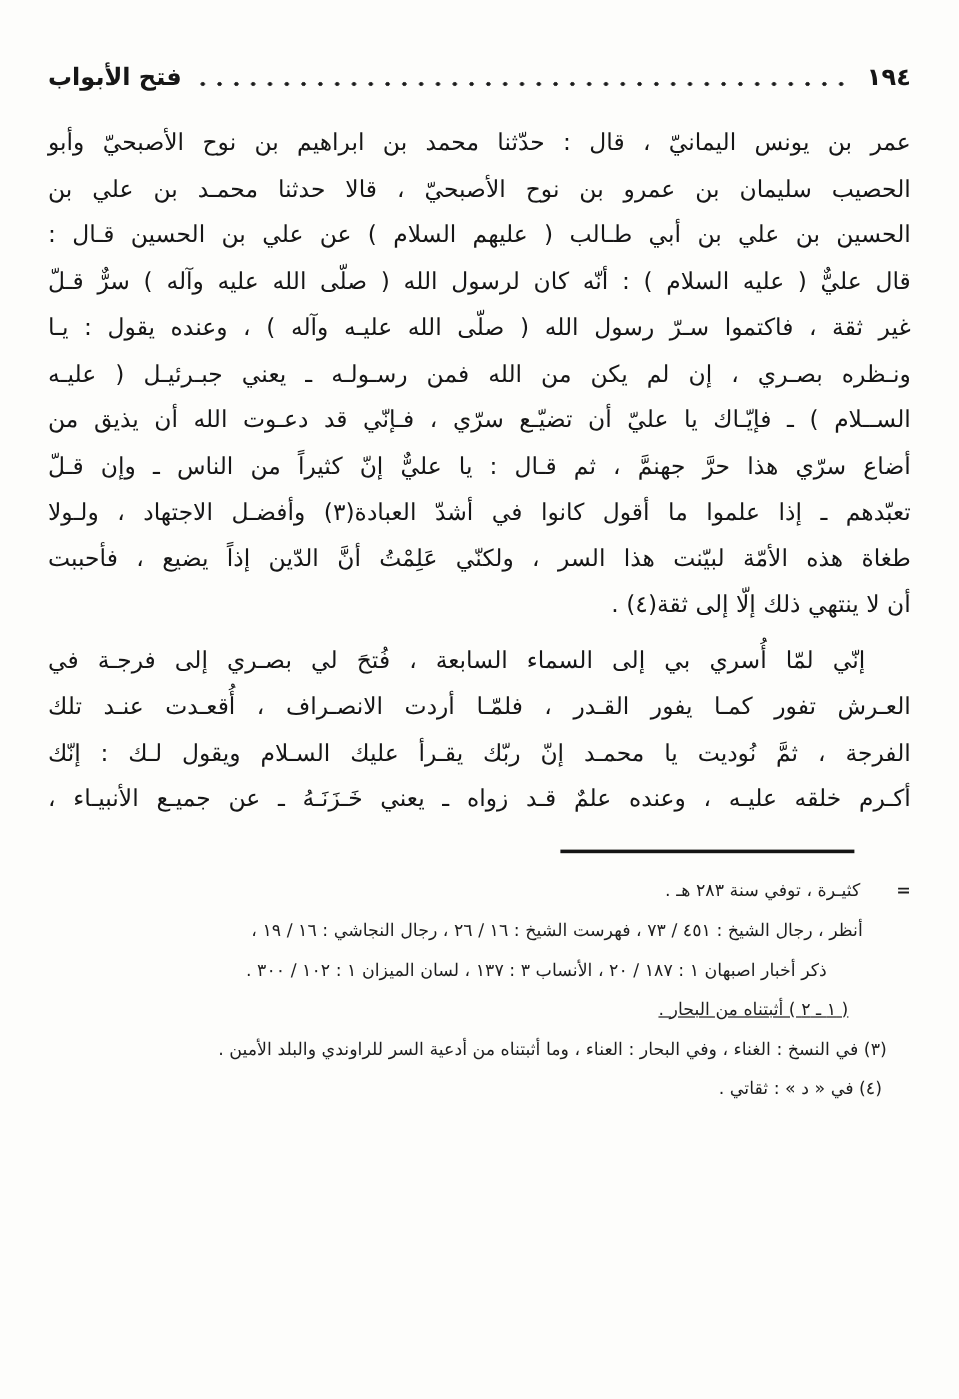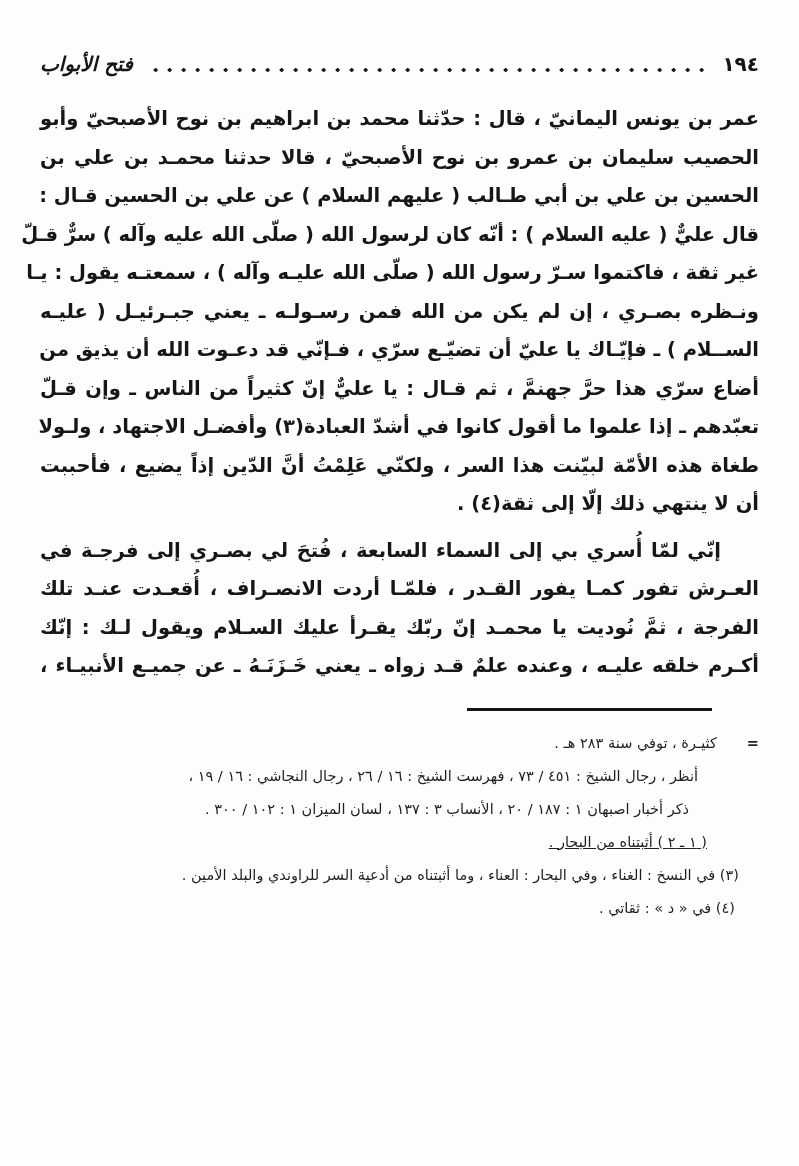--- a/index.html
+++ b/index.html
@@ -31,24 +31,24 @@
   .page-number{ order:0; white-space:nowrap; letter-spacing:2px; }
   .leader{
     order:1; flex:1;
     height:20px;
     margin:0 14px;
     background-image:radial-gradient(circle, #1a1a1a 1.6px, transparent 1.9px);
     background-size:14px 6px;
     background-repeat:repeat-x;
     background-position:right bottom 3px;
   }
-  .book-title{ order:2; white-space:nowrap;font-style:italic; }
+  .book-title{ order:2; white-space:nowrap; }
   
   .body-block{ margin-top:24px; }
-  .para{ font-size:19.5px; font-weight:bold; }
+  .para{ font-size:19.5px; font-weight:normal; }
   .line{
     line-height:38.5px;
     text-align:justify;
     text-align-last:justify;
     white-space:nowrap;
   }
   .line.last{ text-align-last:right; }
   .line.indent{ padding-right:38px; }
   .para + .para{ margin-top:8px; }
   
@@ -56,21 +56,21 @@
   .fn-rule{
     height:3px;
     width:245px;
     background:#141414;
     margin:0 47px 16px 0;
   }
   .fn-line{ line-height:33px; text-align:right; white-space:nowrap; }
   .fn-cont{ display:flex; align-items:center; }
   .fn-cont .fn-marker{ font-weight:bold; }
   .fn-cont .fn-text{ margin-right:30px; }
-  .ind-f2{ margin-right:61px; }
+  .ind-f2{ margin-right:40px; }
   .ind-f3{ margin-right:70px; }
   .ind-f4{ margin-right:52px;text-decoration:underline; }
   .ind-f5{ margin-right:20px; }
   .ind-f6{ margin-right:24px; }
 </style>
 </head>
 <body>
 
 <div class="page">
 
@@ -80,21 +80,21 @@
     <div class="book-title">فتح الأبواب</div>
   </div>
 
   <div class="body-block">
 
     <div class="para">
       <div class="line">عمر بن يونس اليمانيّ ، قال : حدّثنا محمد بن ابراهيم بن نوح الأصبحيّ وأبو</div>
       <div class="line">الحصيب سليمان بن عمرو بن نوح الأصبحيّ ، قالا حدثنا محمـد بن علي بن</div>
       <div class="line">الحسين بن علي بن أبي طـالب ( عليهم السلام ) عن علي بن الحسين قـال :</div>
       <div class="line">قال عليٌّ ( عليه السلام ) : أنّه كان لرسول الله ( صلّى الله عليه وآله ) سرٌّ قـلّ</div>
-      <div class="line">غير ثقة ، فاكتموا سـرّ رسول الله ( صلّى الله عليـه وآله ) ، سمعتـه يقول : يـا</div>
+      <div class="line">غير ثقة ، فاكتموا سـرّ رسول الله ( صلّى الله عليـه وآله ) ، وعنده يقول : يـا</div>
       <div class="line">ونـظره بصـري ، إن لم يكن من الله فمن رسـولـه ـ يعني جبـرئيـل ( عليـه</div>
       <div class="line">الســلام ) ـ فإيّـاك يا عليّ أن تضيّـع سرّي ، فـإنّي قد دعـوت الله أن يذيق من</div>
       <div class="line">أضاع سرّي هذا حرَّ جهنمَّ ، ثم قـال : يا عليٌّ إنّ كثيراً من الناس ـ وإن قـلّ</div>
       <div class="line">تعبّدهم ـ إذا علموا ما أقول كانوا في أشدّ العبادة(٣) وأفضـل الاجتهاد ، ولـولا</div>
       <div class="line">طغاة هذه الأمّة لبيّنت هذا السر ، ولكنّي عَلِمْتُ أنَّ الدّين إذاً يضيع ، فأحببت</div>
       <div class="line last">أن لا ينتهي ذلك إلّا إلى ثقة(٤) .</div>
     </div>
 
     <div class="para">
       <div class="line indent">إنّي لمّا أُسري بي إلى السماء السابعة ، فُتحَ لي بصـري إلى فرجـة في</div>

